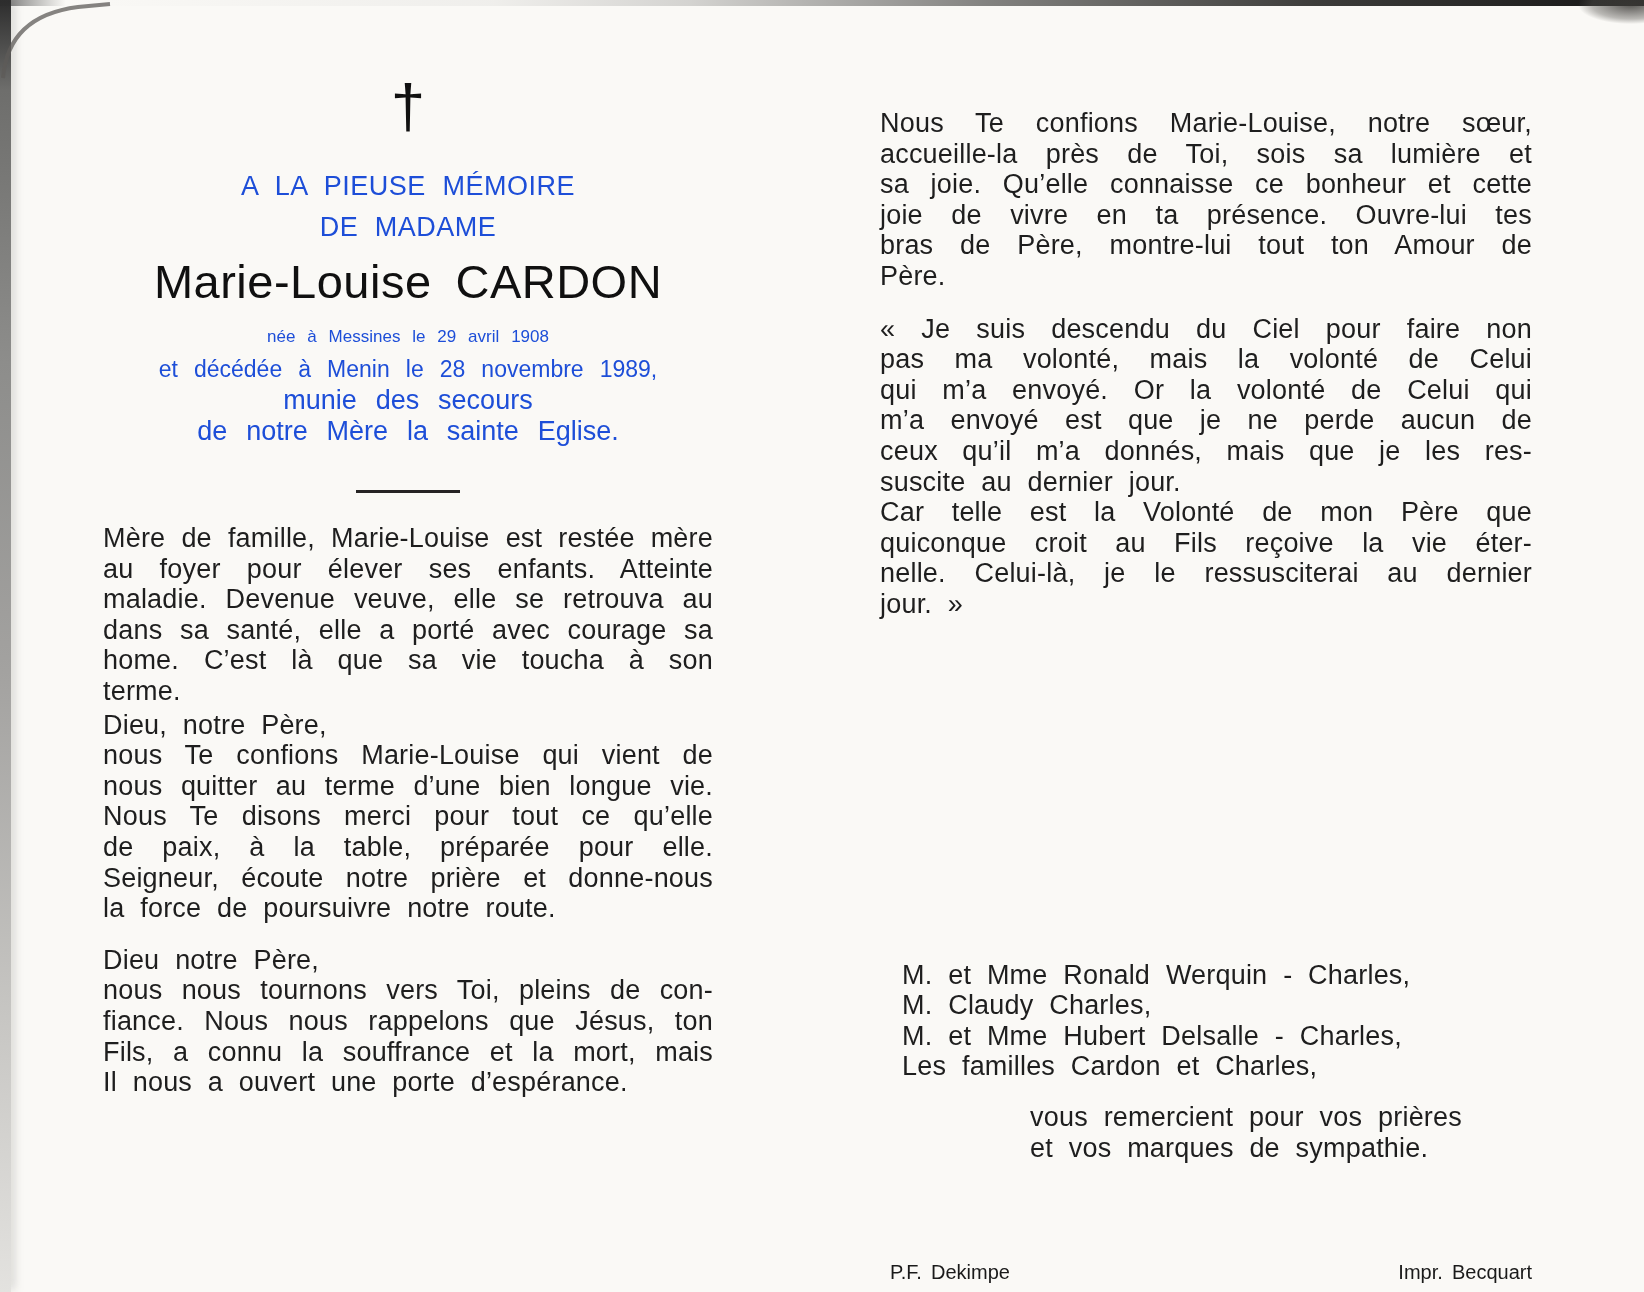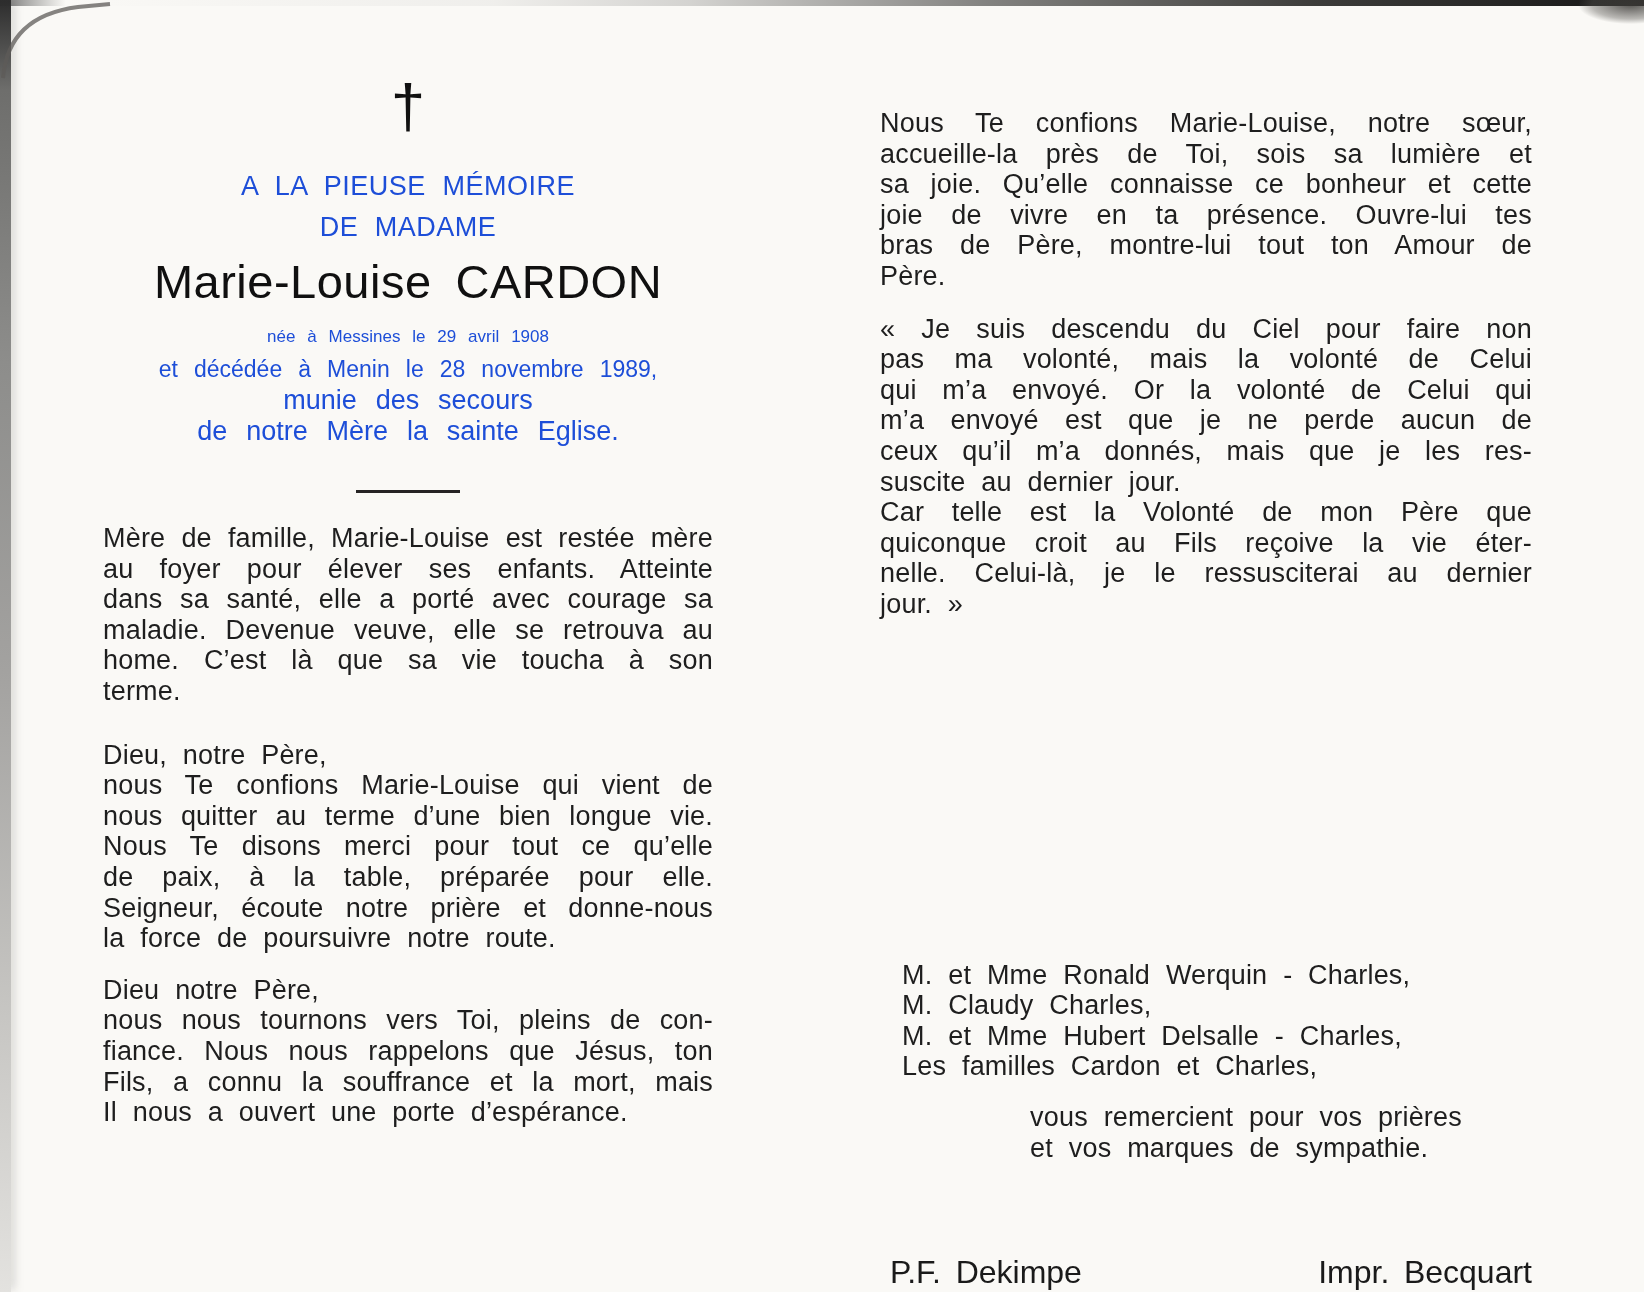--- a/index.html
+++ b/index.html
@@ -98,36 +98,36 @@
     line-height: 30.6px;
     letter-spacing: 0.2px;
     color: #1e1e1e;
   }
   .para .line { word-spacing: 0.30em; }
   .line { text-align: justify; text-align-last: justify; }
   .line.flush { text-align-last: left; }
   .no-just .line { text-align: center; text-align-last: left; }
 
   .p-family  { margin-top: 30px; }
-  .p-prayer1 { margin-top: 33px; }
+  .p-prayer1 { margin-top: 3px; }
   .p-prayer2 { margin-top: 21px; }
 
   .p-confide { margin-top: 0; }
   .p-quote   { margin-top: 22px; }
 
   .p-names   { margin-top: 340px; padding-left: 22px; }
   .p-thanks  { margin-top: 20px;  padding-left: 150px; line-height: 31.5px; }
 
   .footer-row {
     position: absolute;
     left: 890px; top: 1256px;
     width: 642px;
     display: flex;
     justify-content: space-between;
-    font-size: 32px; line-height: 32px;
+    font-size: 20px; line-height: 32px;
     word-spacing: 0.18em;
     color: #1a1a1a;
   }
 </style>
 </head>
 <body>
 
 <div class="scan">
 
   <div class="edge-left"></div>
@@ -146,22 +146,22 @@
     <div class="h-center h-birth">née à Messines le 29 avril 1908</div>
     <div class="h-center h-death">et décédée à Menin le 28 novembre 1989,</div>
     <div class="h-center h-line3">munie des secours</div>
     <div class="h-center h-line4">de notre Mère la sainte Eglise.</div>
 
     <hr class="rule">
 
     <div class="para p-family">
         <div class="line">Mère de famille, Marie-Louise est restée mère</div>
         <div class="line">au foyer pour élever ses enfants. Atteinte</div>
+        <div class="line">maladie. Devenue veuve, elle se retrouva au</div>
         <div class="line">dans sa santé, elle a porté avec courage sa</div>
-        <div class="line">maladie. Devenue veuve, elle se retrouva au</div>
         <div class="line">home. C’est là que sa vie toucha à son</div>
         <div class="line flush">terme.</div>
       </div>
 
     <div class="para p-prayer1">
         <div class="line flush">Dieu, notre Père,</div>
         <div class="line">nous Te confions Marie-Louise qui vient de</div>
         <div class="line">nous quitter au terme d’une bien longue vie.</div>
         <div class="line">Nous Te disons merci pour tout ce qu’elle</div>
         <div class="line">de paix, à la table, préparée pour elle.</div>

